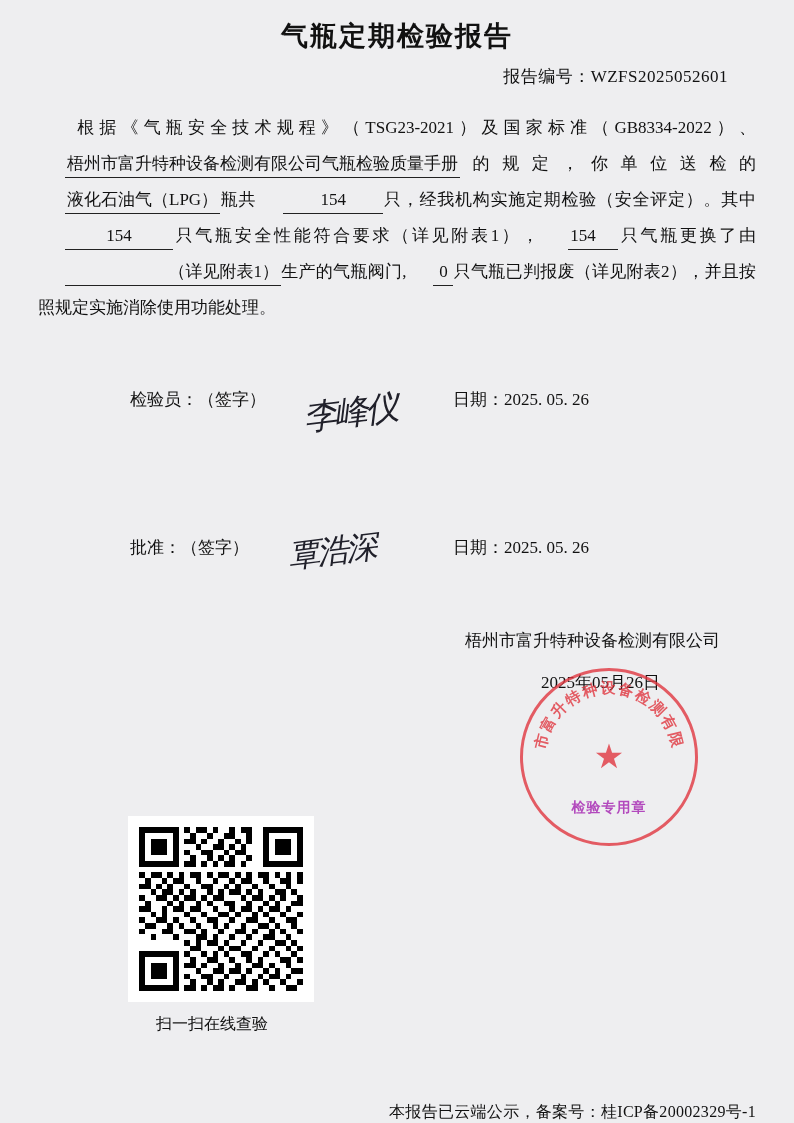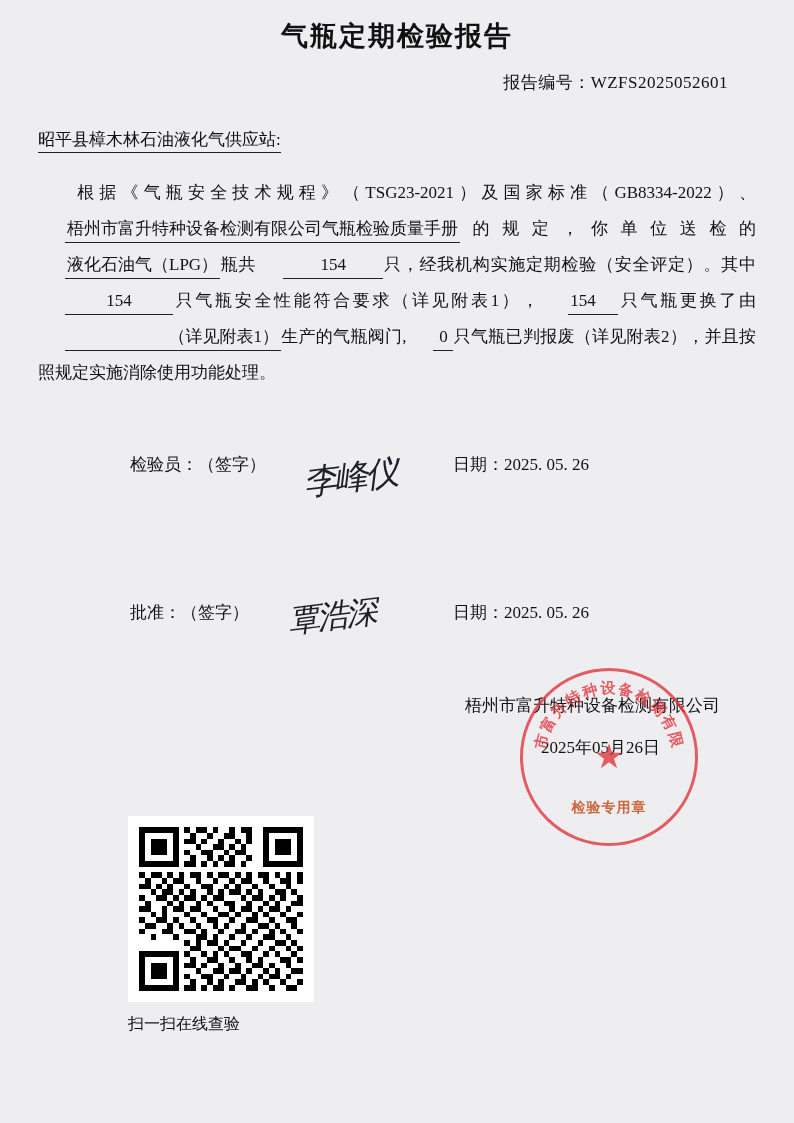--- a/index.html
+++ b/index.html
@@ -26,21 +26,21 @@
     text-align: center;
     font-size: 27px;
     font-weight: bold;
     letter-spacing: 2px;
     margin-top: 18px;
     font-family: Liberation Sans, sans-serif;
   }
   .report-no {
     text-align: right;
     font-size: 17px;
-    margin-top: 17px;
+    margin-top: 11px;
     padding-right: 28px;
     letter-spacing: 0.5px;
   }
   .recipient {
     margin-top: 34px;
     font-size: 17px;
     display: inline-block;
     border-bottom: 1.2px solid #222;
     padding-bottom: 1px;
   }
@@ -142,33 +142,33 @@
     font-family: "Liberation Sans", "DejaVu Sans", sans-serif;
     font-weight: bold;
     letter-spacing: 2px;
   }
   .stamp .bottom-text {
     position: absolute;
     left: 0;
     right: 0;
     bottom: 26px;
     text-align: center;
-    color: #c2410c;
+    color: #a21caf;
     font-size: 14px;
     font-weight: bold;
     font-family: "Liberation Sans", "DejaVu Sans", sans-serif;
     letter-spacing: 1px;
   }
 
   .qr-wrap {
     position: absolute;
     left: 128px;
     top: 798px;
     width: 168px;
-    text-align: left;
+    text-align: center;
   }
   .qr {
     width: 186px;
     height: 186px;
     background: #fff;
     padding: 0;
     box-sizing: border-box;
   }
   .qr-caption {
     margin-top: 8px;
@@ -189,23 +189,20 @@
 <body>
 
 <div class="page">
 
   <div class="doc-title">气瓶定期检验报告</div>
 
   <div class="report-no">
     <span>报告编号：</span><span>WZFS2025052601</span>
   </div>
 
-  <div>
-    <span class="recipient">昭平县樟木林石油液化气供应站:</span>
-  </div>
 
   <div class="body-text">
     <span class="indent"></span><span>根据《气瓶安全技术规程》（TSG23-2021）及国家标准（GB8334-2022）、</span><span class="ul w-manual">梧州市富升特种设备检测有限公司气瓶检验质量手册</span><span>的规定，你单位送检的</span><span class="ul w-gas">液化石油气（LPG）</span><span>瓶共</span><span class="ul w-qty">154</span><span>只，经我机构实施定期检验（安全评定）。其中</span><span class="ul w-qty2">154</span><span>只气瓶安全性能符合要求（详见附表1），</span><span class="ul w-qty3">154</span><span>只气瓶更换了由</span><span class="ul w-valve">（详见附表1）</span><span>生产的气瓶阀门,</span><span class="ul w-zero">0</span><span>只气瓶已判报废（详见附表2），并且按照规定实施消除使用功能处理。</span>
   </div>
 
   <div class="sig-block sig1">
     <span class="label">检验员：（签字）</span>
     <span class="handwriting">李峰仪</span>
     <span class="date"><span>日期：</span><span>2025. 05. 26</span></span>
   </div>
@@ -465,14 +462,15 @@
           <rect x="15" y="30" width="2" height="1"></rect>
           <rect x="18" y="30" width="1" height="1"></rect>
           <rect x="21" y="30" width="2" height="1"></rect>
           <rect x="25" y="30" width="1" height="1"></rect>
           <rect x="28" y="30" width="2" height="1"></rect>
       </g>
     </svg>
     <div class="qr-caption">扫一扫在线查验</div>
   </div>
 
+  <div class="footer">本报告已云端公示，备案号：桂ICP备20002329号-1</div>
 
 </div>
 
 </body></html>

